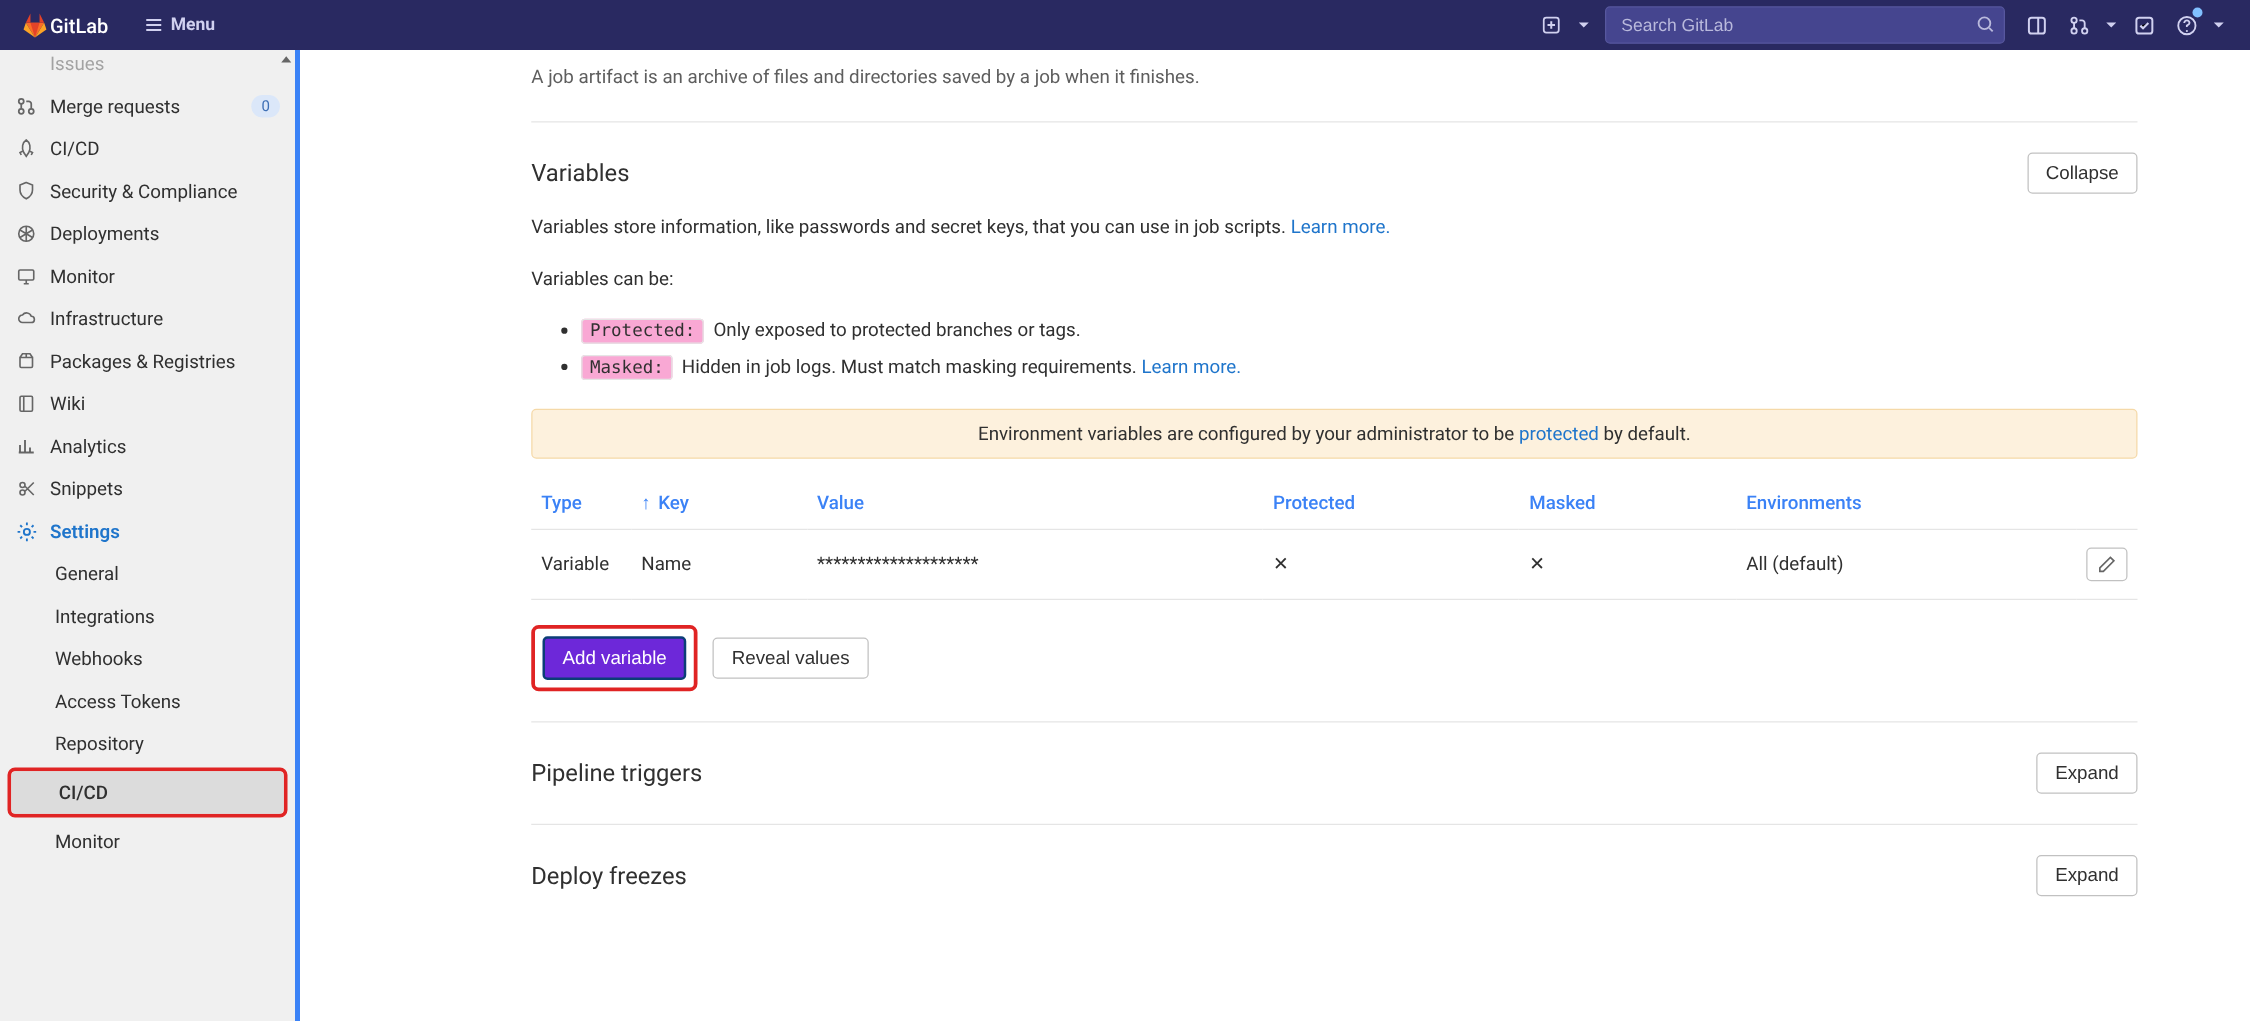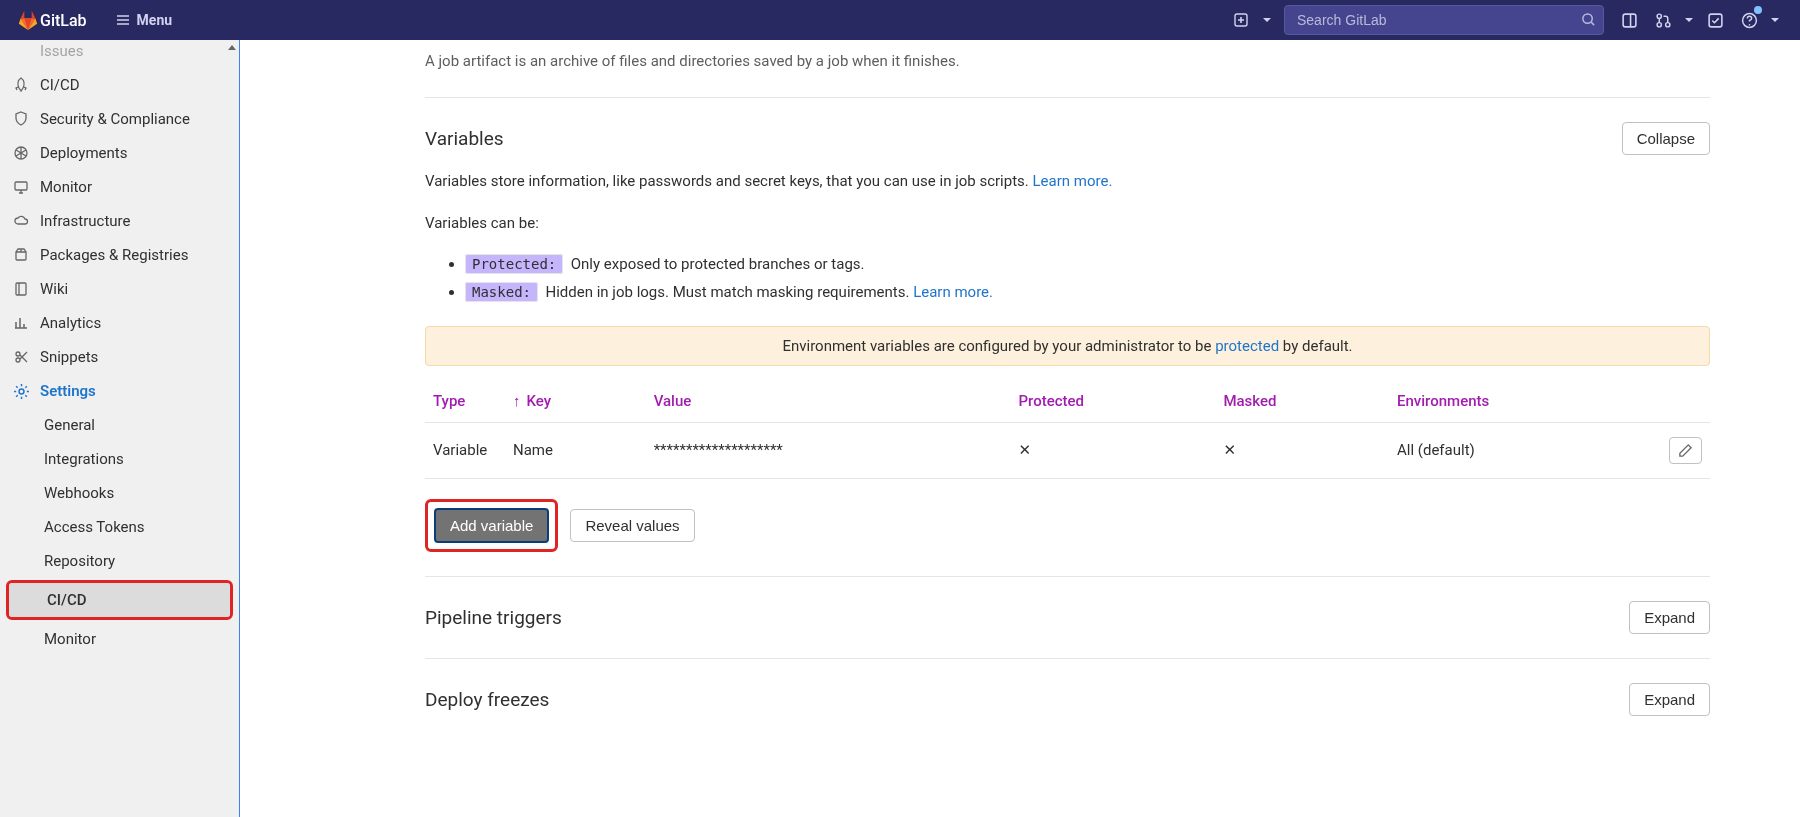--- a/index.html
+++ b/index.html
@@ -13,49 +13,49 @@
   .topbar .spacer { flex:1;}
   .topbar .icon-btn { width:34px;height:40px;display:flex;align-items:center;justify-content:center;color:#d1d1f0;cursor:pointer;}
   .topbar .search { position:relative; width:320px; margin:0 8px;}
   .topbar .search input { width:100%; height:30px; background:#45458f; border:1px solid #57579e; border-radius:4px; padding:0 47px 0 12px; color:#f9a8d4; font-size:14px;}
   .topbar .search input::placeholder{color:#b9b9dc;}
   .topbar .search .sicon{position:absolute;right:8px;top:7px;color:#b9b9dc;}
   .topbar .dot-badge{position:relative;}
   .topbar .dot-badge::after{content:'';position:absolute;top:6px;right:4px;width:8px;height:8px;background:#81c0ff;border-radius:50%;}
   
   .layout { display:flex; height:calc(100vh - 40px);}
-  .sidebar { width:240px; background:#f0f0f0; border-right:1px solid #3b82f6; overflow-y:auto; padding-top:4px; position:relative;}
+  .sidebar { width:240px; background:#f0f0f0; border-right:4px solid #3b82f6; overflow-y:auto; padding-top:4px; position:relative;}
   .sidebar::-webkit-scrollbar{width:10px;}
   .sidebar::-webkit-scrollbar-thumb{background:#c4c4c4;border-radius:4px;}
   .side-item { display:flex; align-items:center; padding:8px 12px; color:#303030; cursor:pointer; font-size:15px;}
   .side-item .sicon{width:18px;height:18px;display:flex;align-items:center;justify-content:center;margin-right:10px;color:#666;}
   .side-item.bold{font-weight:600;}
   .side-item .badge{margin-left:auto;background:#dbe7f9;color:#3e6fb5;border-radius:10px;padding:0 8px;font-size:12px;line-height:18px;}
   .sub-item{padding:8px 12px 8px 44px;color:#303030;cursor:pointer;font-size:15px;}
   .sub-item.active{background:#dcdcdc;border-radius:4px;margin:0 6px;padding-left:38px;font-weight:500;}
   .side-item.bold.blue{color:#1f75cb;}
   .side-item.bold.blue .sicon{color:#1f75cb;}
   .hl-red{border:3px solid #e02424;border-radius:6px;}
   
   .content { flex:1; overflow-y:auto; padding:10px 90px 60px 185px;}
   .muted{color:#5e5e5e;font-size:15px;line-height:1.5;}
   hr.sep{border:none;border-top:1px solid #e5e5e5;margin:24px 0;}
   .section-head{display:flex;align-items:center;justify-content:space-between;margin-bottom:14px;}
   .section-head h2{font-size:19px;font-weight:400;}
   .btn{border:1px solid #c1c1c1;background:#fff;border-radius:4px;padding:7px 14px;font-size:15px;cursor:pointer;color:#303030;}
-  .btn.primary{background:#737373;border:1px solid #135493;color:#fff;font-weight:500;}
+  .btn.primary{background:#6d28d9;border:1px solid #135493;color:#fff;font-weight:500;}
   .vars-desc{line-height:1.6;font-size:15px;margin-bottom:18px;}
   a.link{color:#1f75cb;text-decoration:none;}
-  code.tag{background:#c4b5fd;border:1px solid #e5e5e5;border-radius:3px;padding:1px 6px;font-family:Menlo,Consolas,monospace;font-size:14px;}
+  code.tag{background:#f9a8d4;border:1px solid #e5e5e5;border-radius:3px;padding:1px 6px;font-family:Menlo,Consolas,monospace;font-size:14px;}
   ul.vb{padding-left:40px;margin-top:8px;}
   ul.vb li{margin-bottom:6px;font-size:15px;line-height:1.5;}
   .alert-warn{background:#fdf1dd;border:1px solid #f5d9a8;border-radius:4px;padding:10px;text-align:center;font-size:15px;margin-top:22px;}
   
   table.vars{width:100%;border-collapse:collapse;margin-top:14px;}
-  table.vars th{text-align:left;font-weight:500;color:#a21caf;font-size:15px;padding:12px 8px;border-bottom:1px solid #e5e5e5;}
+  table.vars th{text-align:left;font-weight:500;color:#3b82f6;font-size:15px;padding:12px 8px;border-bottom:1px solid #e5e5e5;}
   table.vars td{padding:14px 8px;border-bottom:1px solid #e5e5e5;font-size:15px;}
   .sort-arrow{margin-right:6px;}
   .edit-btn{border:1px solid #c1c1c1;border-radius:4px;padding:5px 8px;background:#fff;cursor:pointer;}
   .btn-row{margin-top:20px;display:flex;gap:12px;align-items:center;}
   .add-wrap{border:3px solid #e02424;border-radius:6px;padding:6px;display:inline-block;}
   svg{display:block;}
 </style>
 </head>
 <body>
 
@@ -141,20 +141,32 @@
 
   <div class="sidebar">
     <div style="position:absolute;right:2px;top:4px;">
        <svg width="10" height="8" viewBox="0 0 10 8">
           <path fill="#666" d="M5 1l4 5H1z"></path>
         </svg>
     </div>
     <div class="side-item" style="margin-top:-10px;opacity:0.4">
       <span class="sicon"></span>
       <span>Issues</span>
+    </div>
+    <div class="side-item">
+      <span class="sicon">
+          <svg width="16" height="16" viewBox="0 0 16 16">
+            <circle cx="4" cy="4" r="2" stroke="#666" stroke-width="1.4" fill="none"></circle>
+            <circle cx="4" cy="12" r="2" stroke="#666" stroke-width="1.4" fill="none"></circle>
+            <circle cx="12" cy="12" r="2" stroke="#666" stroke-width="1.4" fill="none"></circle>
+            <path stroke="#666" stroke-width="1.4" fill="none" d="M4 6v4M12 10V6c0-1-1-2-2-2H8"></path>
+          </svg>
+        </span>
+      <span>Merge requests</span>
+      <span class="badge">0</span>
     </div>
     <div class="side-item">
       <span class="sicon">
           <svg width="16" height="16" viewBox="0 0 16 16">
             <path stroke="#666" stroke-width="1.3" fill="none" d="M8 1c3 2 4 6 2 10l-2 3-2-3C4 7 5 3 8 1zM5 10l-2 1 1 2M11 10l2 1-1 2"></path>
           </svg>
         </span>
       <span>CI/CD</span>
     </div>
     <div class="side-item">

